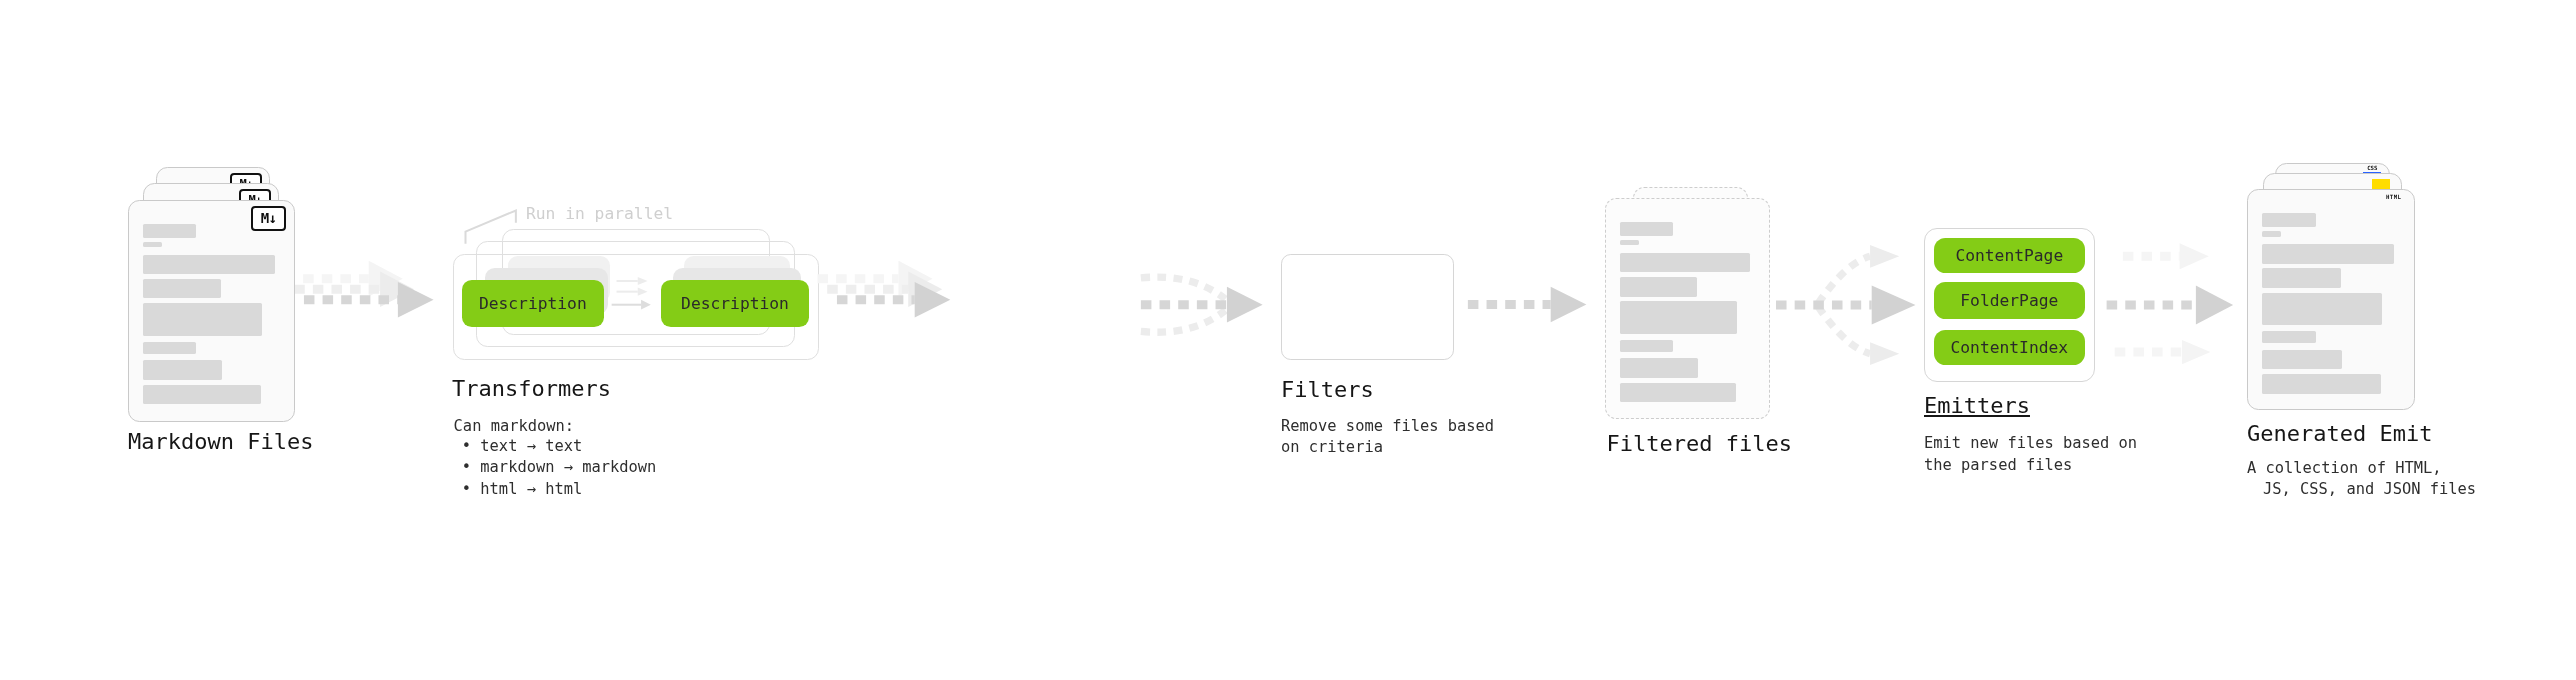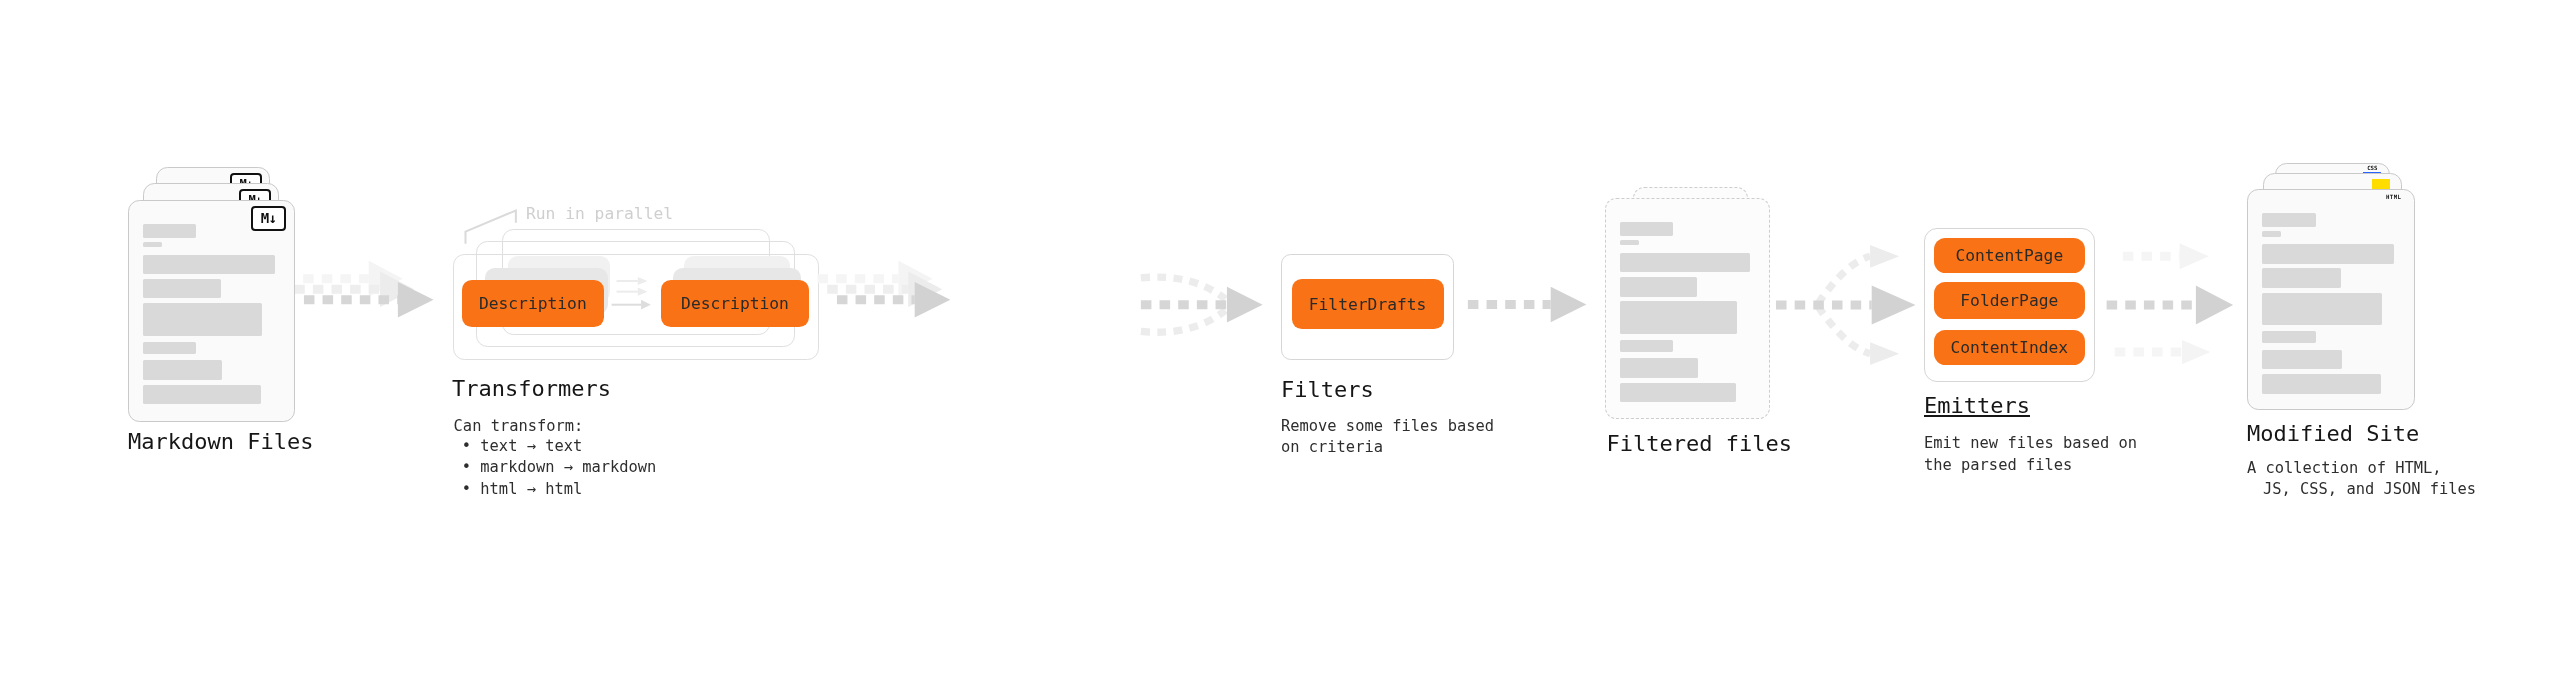--- a/index.html
+++ b/index.html
@@ -31,21 +31,21 @@
   .css-badge .css-bar{display:block;width:18px;height:2.4px;background:#2962ff;margin-top:0.8px;}
   .js-badge{position:absolute;right:11.4px;top:4.9px;width:18px;height:13px;background:#ffdd00;}
   .html5-badge{position:absolute;right:9.8px;top:4.1px;width:21px;text-align:center;}
   .html5-badge .h5-txt{display:block;font-size:5.7px;font-weight:bold;color:#111;line-height:7.3px;letter-spacing:0.4px;}
   .h5-shield{position:relative;width:19.5px;height:22px;margin:0.8px auto 0;background:#e44d26;
     clip-path:polygon(0 0,100% 0,92% 88%,50% 100%,8% 88%);}
   .h5-shield span{position:absolute;left:0;right:0;top:3.3px;color:#fff;font-weight:bold;font-size:12.2px;line-height:14.6px;}
   
   .outline-box{position:absolute;border:1.6px solid #dfdfdf;border-radius:11.4px;box-sizing:border-box;background:transparent;}
   .outline-box.strong{border-color:#d6d6d6;background:#fff;}
-  .pill{position:absolute;background:#f97316;border-radius:9.8px;box-sizing:border-box;
+  .pill{position:absolute;background:#84cc16;border-radius:9.8px;box-sizing:border-box;
     display:flex;align-items:center;justify-content:center;font-size:16.3px;color:#2a2a2a;white-space:nowrap;}
   .pill.ghost1{background:#e7e7e7;color:transparent;}
   .pill.ghost2{background:#f1f1f1;color:transparent;}
   
   .stage-label{position:absolute;font-size:22px;color:#161616;white-space:nowrap;}
   .stage-desc{position:absolute;font-size:15.4px;color:#2e2e2e;white-space:nowrap;}
   .annotation{position:absolute;font-size:16.3px;color:#cfcfcf;white-space:nowrap;}
   svg{position:absolute;overflow:visible;}
   .dash-dark{stroke:#d6d6d6;stroke-width:11;stroke-dasharray:13 10;fill:none;}
   .dash-faint{stroke:#eeeeee;stroke-width:11;stroke-dasharray:13 10;fill:none;}
@@ -118,21 +118,21 @@
         <polygon class="mini-head" points="34,19 46,24 34,29"></polygon>
       <line class="mini-line dark" x1="2" y1="40" x2="38" y2="40"></line>
         <polygon class="mini-head dark" points="38,34 50,40 38,46"></polygon>
     </svg>
 
     <div class="pill ghost2" style="left:232px;top:56px;width:106px;height:46px;z-index:1;"></div>
     <div class="pill ghost1" style="left:221px;top:68px;width:128px;height:46px;z-index:2;"></div>
     <div class="pill" style="left:209px;top:80px;width:148px;height:47px;z-index:3;">Description</div>
 
     <div class="stage-label" style="left:0;top:176px;">Transformers</div>
-    <div class="stage-desc" style="left:1.6px;top:217px;">Can transform:</div>
+    <div class="stage-desc" style="left:1.6px;top:217px;">Can markdown:</div>
     <div class="stage-desc" style="left:9.8px;top:237px;">• text → text</div>
     <div class="stage-desc" style="left:9.8px;top:258px;">• markdown → markdown</div>
     <div class="stage-desc" style="left:9.8px;top:280px;">• html → html</div>
   </div>
 
   <svg style="left:817px;top:256px;" width="163" height="81" viewBox="0 0 200 100">
     <line class="dash-fainter" x1="0" y1="28" x2="100" y2="28"></line>
       <polygon class="head-fainter" points="100,6 142,28 100,50"></polygon>
     <line class="dash-faint" x1="12" y1="41" x2="112" y2="41"></line>
       <polygon class="head-faint" points="112,19 154,41 112,63"></polygon>
@@ -143,21 +143,20 @@
 
   <svg style="left:1136px;top:260px;" width="138" height="91" viewBox="0 0 170 112">
     <path class="dash-curve" d="M 6 22 Q 70 16 110 48"></path>
     <path class="dash-curve" d="M 6 88 Q 70 94 110 62"></path>
     <line class="dash-dark" x1="6" y1="55" x2="112" y2="55"></line>
     <polygon class="head-dark" points="112,33 156,55 112,77"></polygon>
   </svg>
 
   <div class="stage" style="left:1281px;top:254px;width:195px;height:211px;">
     <div class="outline-box strong" style="left:0;top:0;width:173px;height:106px;border-radius:9.8px;"></div>
-    <div class="pill" style="left:10.6px;top:25px;width:152px;height:50px;">FilterDrafts</div>
     <div class="stage-label" style="left:0;top:123px;">Filters</div>
     <div class="stage-desc" style="left:0;top:163px;">Remove some files based</div>
     <div class="stage-desc" style="left:0;top:184px;">on criteria</div>
   </div>
 
   <svg style="left:1463px;top:276px;" width="138" height="57" viewBox="0 0 170 70">
     <line class="dash-dark" x1="6" y1="35" x2="108" y2="35"></line>
     <polygon class="head-dark" points="108,13 152,35 108,57"></polygon>
   </svg>
 
@@ -225,19 +224,19 @@
         <div class="bar b1"></div>
           <div class="bar b2"></div>
           <div class="bar b3"></div>
           <div class="bar b4"></div>
         <div class="bar b5"></div>
           <div class="bar b6"></div>
           <div class="bar b7"></div>
           <div class="bar b8"></div>
       </div>
     </div>
-    <div class="stage-label" style="left:0;top:258px;">Modified Site</div>
+    <div class="stage-label" style="left:0;top:258px;">Generated Emit</div>
     <div class="stage-desc" style="left:0;top:296px;">A collection of HTML,</div>
     <div class="stage-desc" style="left:16px;top:317px;">JS, CSS, and JSON files</div>
   </div>
 
 </div>
 
 
 </body></html>

